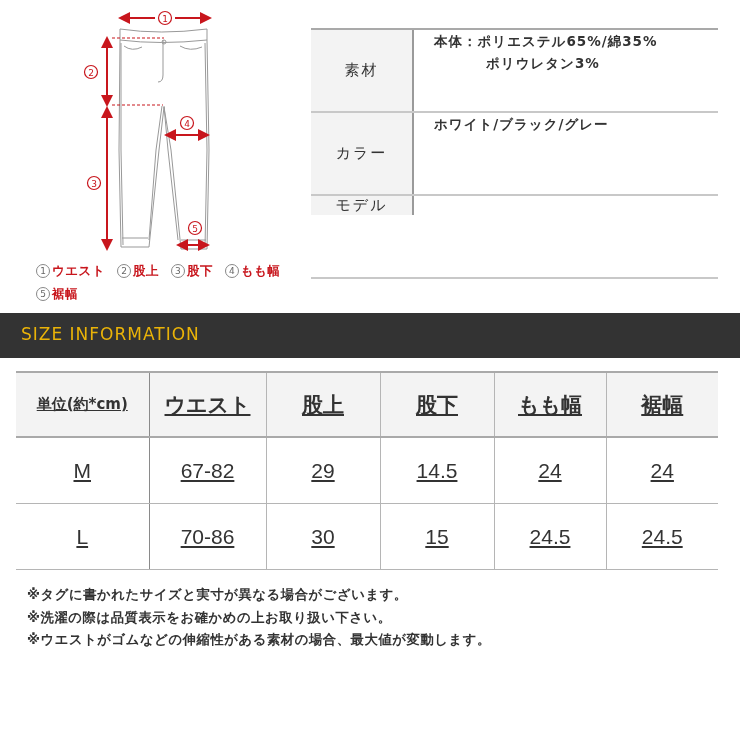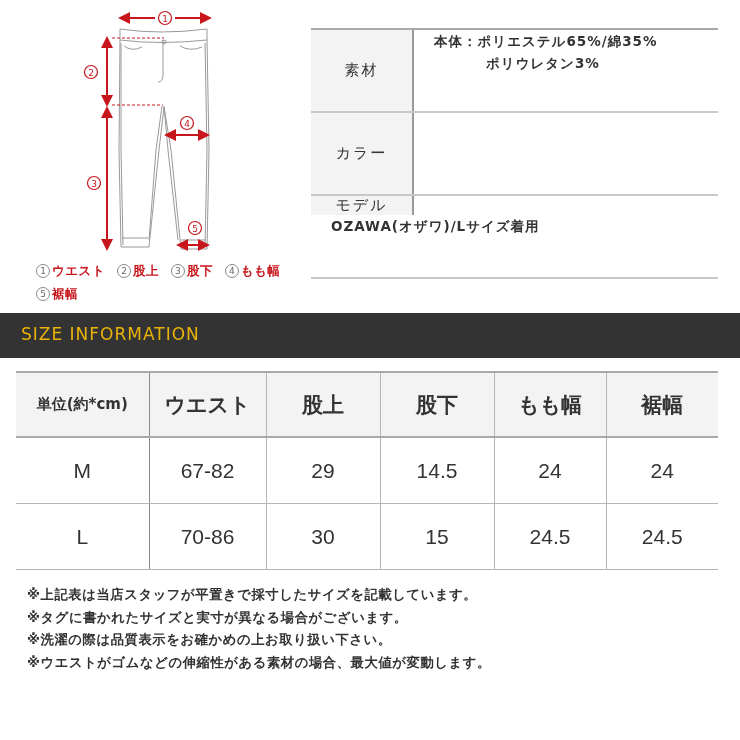--- a/index.html
+++ b/index.html
@@ -22,21 +22,21 @@
   .spec-label { width:101px; background:#f3f3f3; border-right:2px solid #9a9a9a; display:flex; align-items:center; justify-content:center;
                 font-size:15px; font-weight:normal; color:#333; letter-spacing:2px; }
   .spec-value { flex:1; padding-left:20px; display:flex; flex-direction:column; font-size:13.5px; font-weight:bold; color:#333; line-height:22px; letter-spacing:1px; }
   .spec-value .indent { padding-left:52px; }
 
   
   #size-header { left:0; top:313px; width:740px; height:45px; background:#333333; }
   #size-header span { position:absolute; left:21px; top:11px; font-family:"DejaVu Sans", sans-serif; font-size:17px; color:#eab308; letter-spacing:1px; }
 
   
-  #size-table { left:16px; top:371px; width:702px; border-collapse:collapse; table-layout:fixed; }
+  #size-table { left:16px; top:371px; width:702px; border-collapse:collapse; table-layout:fixed;text-decoration:underline; }
   #size-table th, #size-table td { text-align:center; border-left:1px solid #b5b5b5; padding:0; }
   #size-table th:first-child, #size-table td:first-child { border-left:none; }
   #size-table tr.head th { background:#f3f3f3; height:63px; font-size:21px; font-weight:bold; color:#333; border-top:2px solid #a9a9a9; border-bottom:2px solid #a9a9a9; }
   #size-table tr.head th.unit { font-size:15px; }
   #size-table td { height:65px; font-family:"Liberation Sans", sans-serif; font-size:21px; color:#333; border-bottom:1px solid #b5b5b5; }
   #size-table td:first-child { border-right:1px solid #8a8a8a; }
   #size-table th:first-child { border-right:1px solid #8a8a8a; }
 
   
   #notes { left:27px; top:584px; font-size:13.3px; font-weight:bold; color:#333; line-height:22.5px; letter-spacing:0.6px; }
@@ -105,26 +105,26 @@
 <div id="spec" class="abs">
   <div class="spec-row">
     <div class="spec-label">素材</div>
     <div class="spec-value">
       <div>本体：ポリエステル65%/綿35%</div>
       <div class="indent">ポリウレタン3%</div>
     </div>
   </div>
   <div class="spec-row">
     <div class="spec-label">カラー</div>
+    <div class="spec-value">
+      <div>ホワイト/ブラック/グレー</div>
+    </div>
   </div>
   <div class="spec-row">
     <div class="spec-label">モデル</div>
-    <div class="spec-value">
-      <div>OZAWA(オザワ)/Lサイズ着用</div>
-    </div>
   </div>
 </div>
 
 <div id="size-header" class="abs">
   <span>SIZE INFORMATION</span>
 </div>
 
 <table id="size-table" class="abs">
   <colgroup>
     <col style="width:133px">
@@ -156,17 +156,16 @@
     <td>70-86</td>
     <td>30</td>
     <td>15</td>
     <td>24.5</td>
     <td>24.5</td>
   </tr>
 </tbody>
   </table>
 
 <div id="notes" class="abs">
-  <div>※上記表は当店スタッフが平置きで採寸したサイズを記載しています。</div>
   <div>※タグに書かれたサイズと実寸が異なる場合がございます。</div>
   <div>※洗濯の際は品質表示をお確かめの上お取り扱い下さい。</div>
   <div>※ウエストがゴムなどの伸縮性がある素材の場合、最大値が変動します。</div>
 </div>
 
 </body></html>

